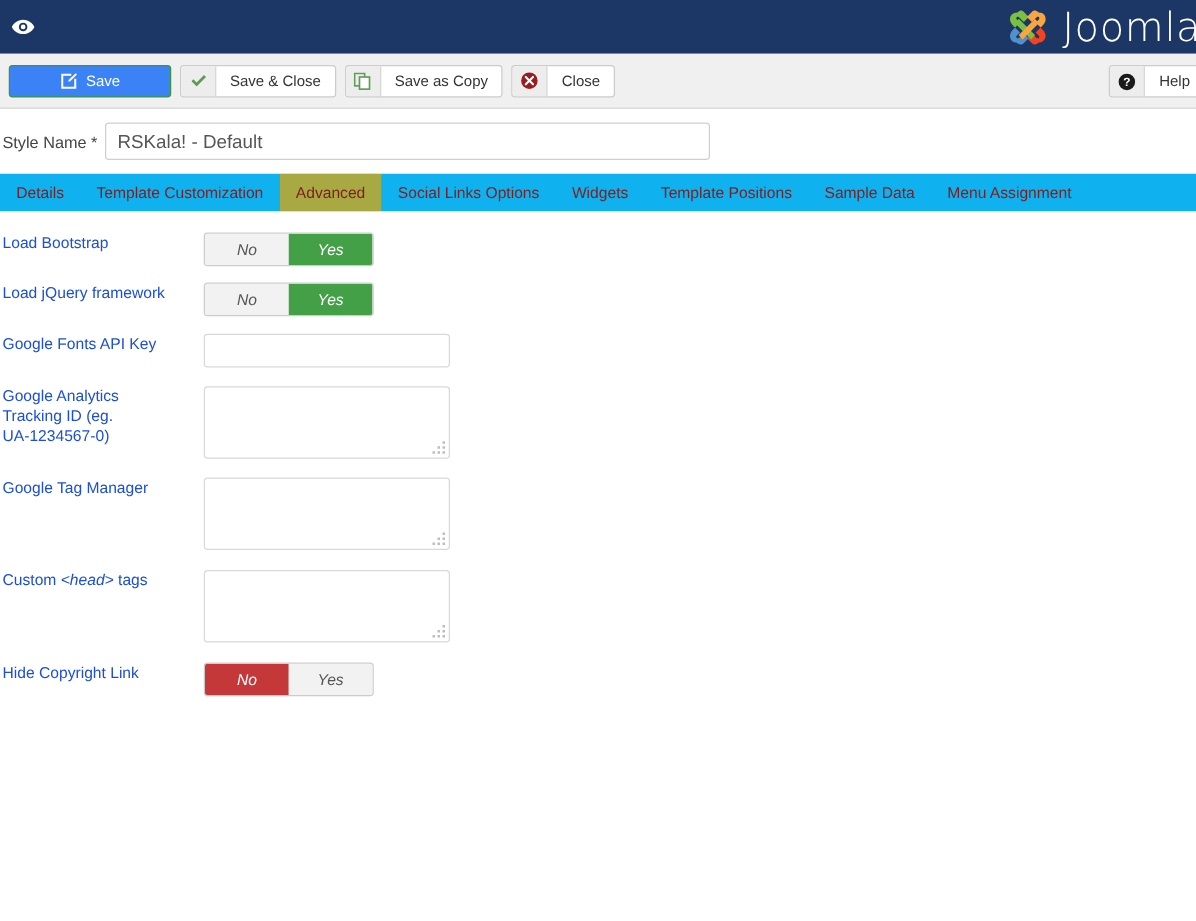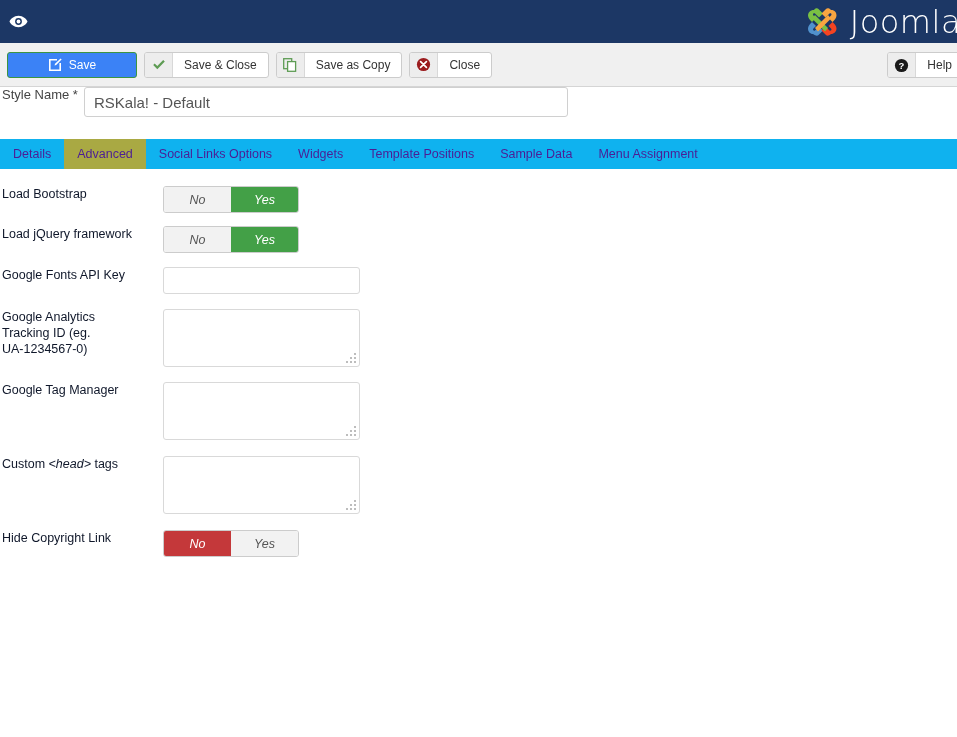--- a/index.html
+++ b/index.html
@@ -115,20 +115,21 @@
   .help-btn {
     position: absolute;
     right: -14px;
     top: 9px;
   }
   .help-btn .btn-ico { background: #ededed; }
 
   
   .stylename-row {
     display: flex;
+    align-items: center;
     height: 52px;
     padding-left: 2px;
   }
   .stylename-label {
     font-size: 13px;
     color: #444444;
     width: 82px;
     white-space: nowrap;
   }
   .stylename-input {
@@ -151,21 +152,21 @@
     height: 30px;
     background: #0fb2ef;
     align-items: stretch;
     width: 100%;
     overflow: hidden;
   }
   .tab {
     display: flex;
     align-items: center;
     padding: 12px 13px;
-    color: #4c1d95;
+    color: #7f1d1d;
     font-size: 12.5px;
     white-space: nowrap;
     cursor: pointer;
     box-sizing: border-box;
   }
   .tab.active {
     background: #a9a943;
   }
 
   
@@ -173,21 +174,21 @@
     padding-top: 17px;
   }
   .frow {
     display: flex;
     align-items: flex-start;
     margin-bottom: 13px;
   }
   .flabel {
     width: 163px;
     font-size: 12.5px;
-    color: #0f172a;
+    color: #1d4ed8;
     line-height: 16px;
     padding-left: 2px;
     box-sizing: border-box;
   }
   .flabel i { font-style: italic; }
 
   
   .toggle {
     display: flex;
     height: 27px;
@@ -338,20 +339,21 @@
   </div>
 </div>
 
 <div class="stylename-row">
   <span class="stylename-label">Style Name *</span>
   <input class="stylename-input" type="text" value="RSKala! - Default" style="">
 </div>
 
 <div class="tabbar">
   <div class="tab">Details</div>
+  <div class="tab">Template Customization</div>
   <div class="tab active">Advanced</div>
   <div class="tab">Social Links Options</div>
   <div class="tab">Widgets</div>
   <div class="tab">Template Positions</div>
   <div class="tab">Sample Data</div>
   <div class="tab">Menu Assignment</div>
 </div>
 
 <div class="form">
 

